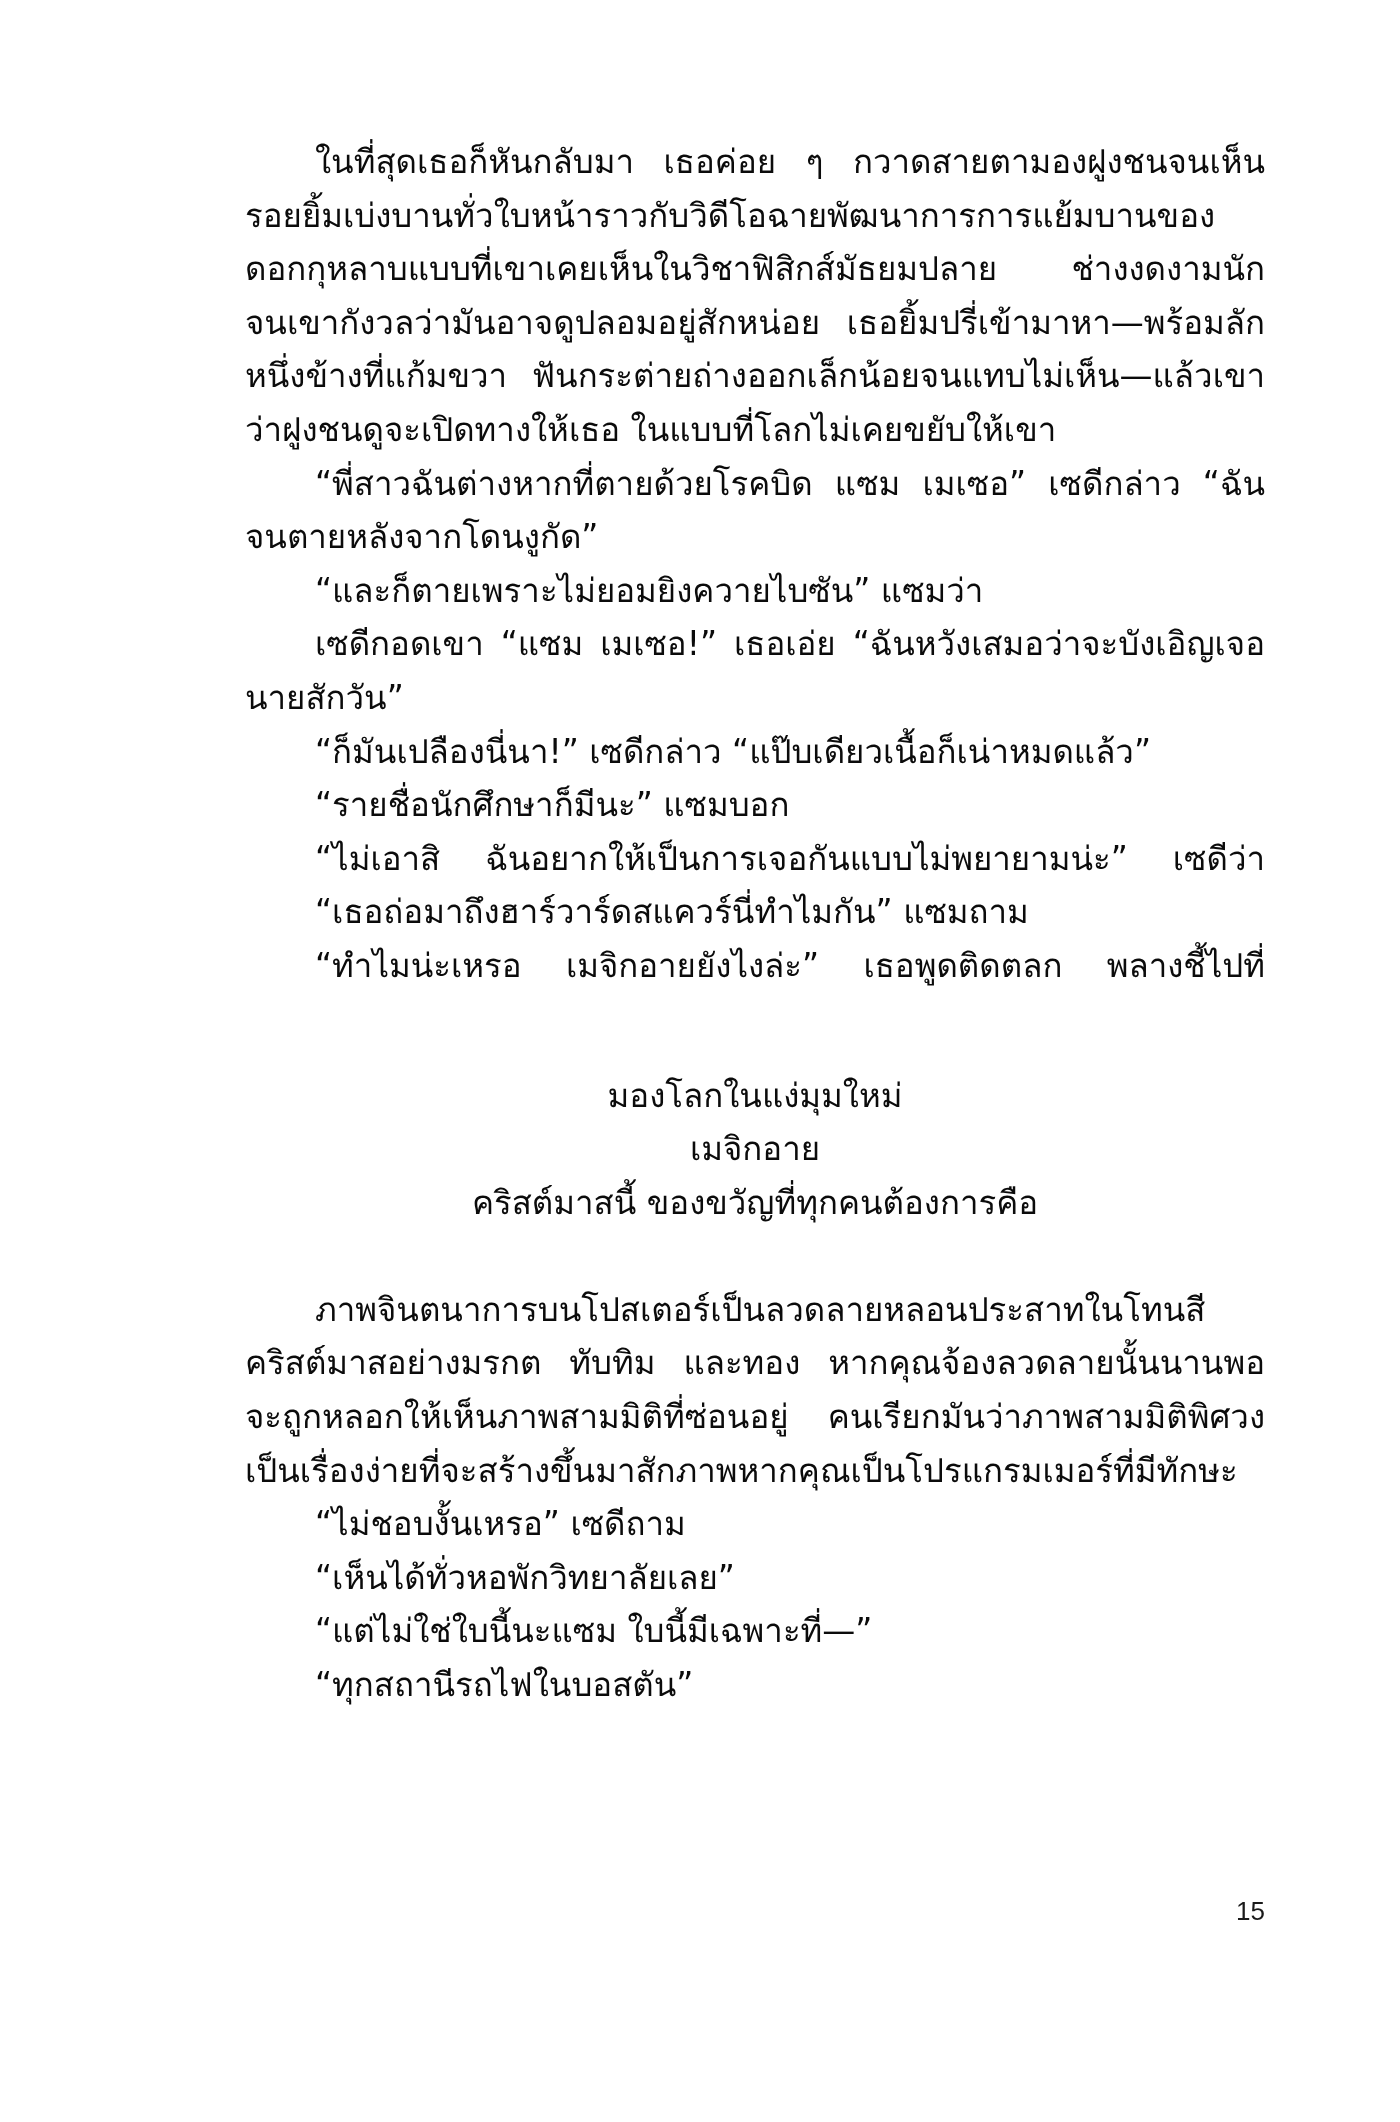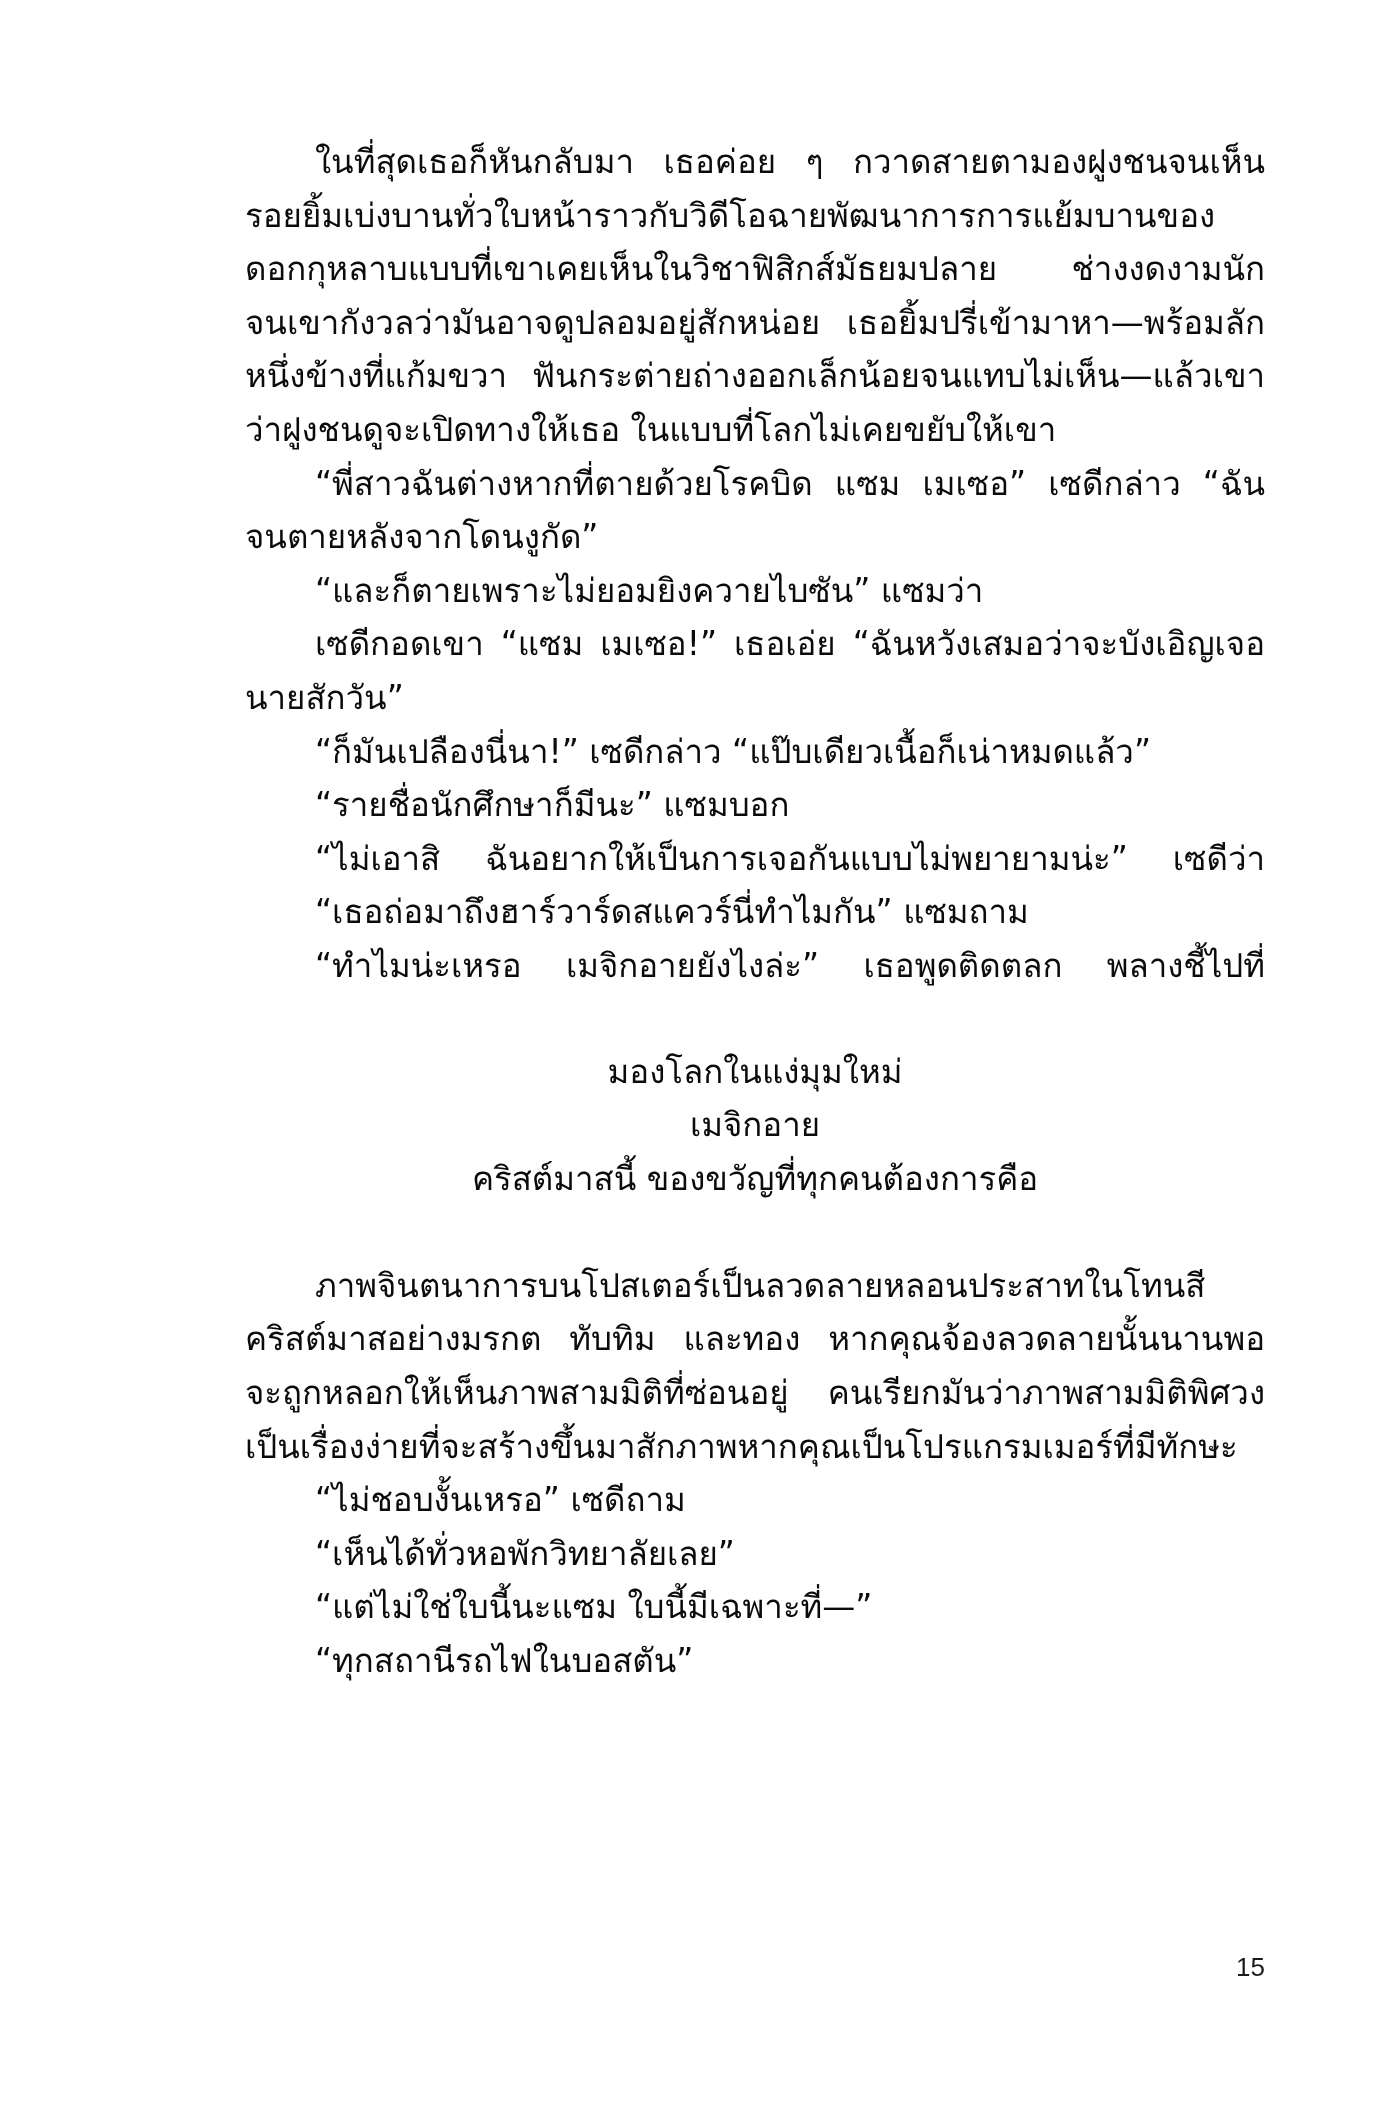--- a/index.html
+++ b/index.html
@@ -29,25 +29,25 @@
   }
   .line.fill {
     white-space: normal;
     text-align: justify;
     text-align-last: justify;
     text-justify: inter-character;
   }
   .line.indent { padding-left: 70px; }
   .line.italic { font-style: italic; }
   .line.center { text-align: center; padding-left: 0; }
-  .gap-before { margin-top: 52px; }
+  .gap-before { margin-top: 76px; }
   .gap-after { margin-bottom: 53.6px; }
   .page-number {
     position: absolute;
-    top: 1952px;
+    top: 1896px;
     right: 135px;
     font-size: 26px;
     line-height: 30px;
     color: #1a1a1a;
     text-align: right;
     font-family: "Liberation Sans", "DejaVu Sans", sans-serif;
   }
 </style>
 </head>
 <body>

